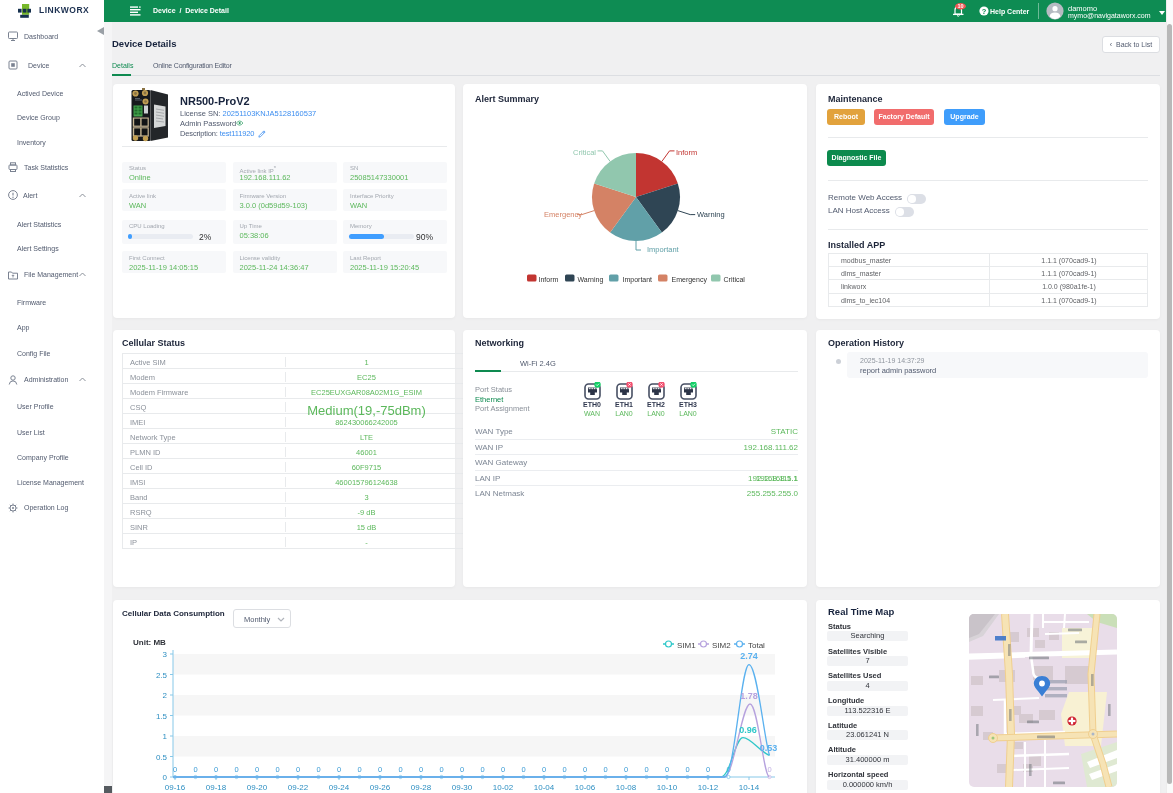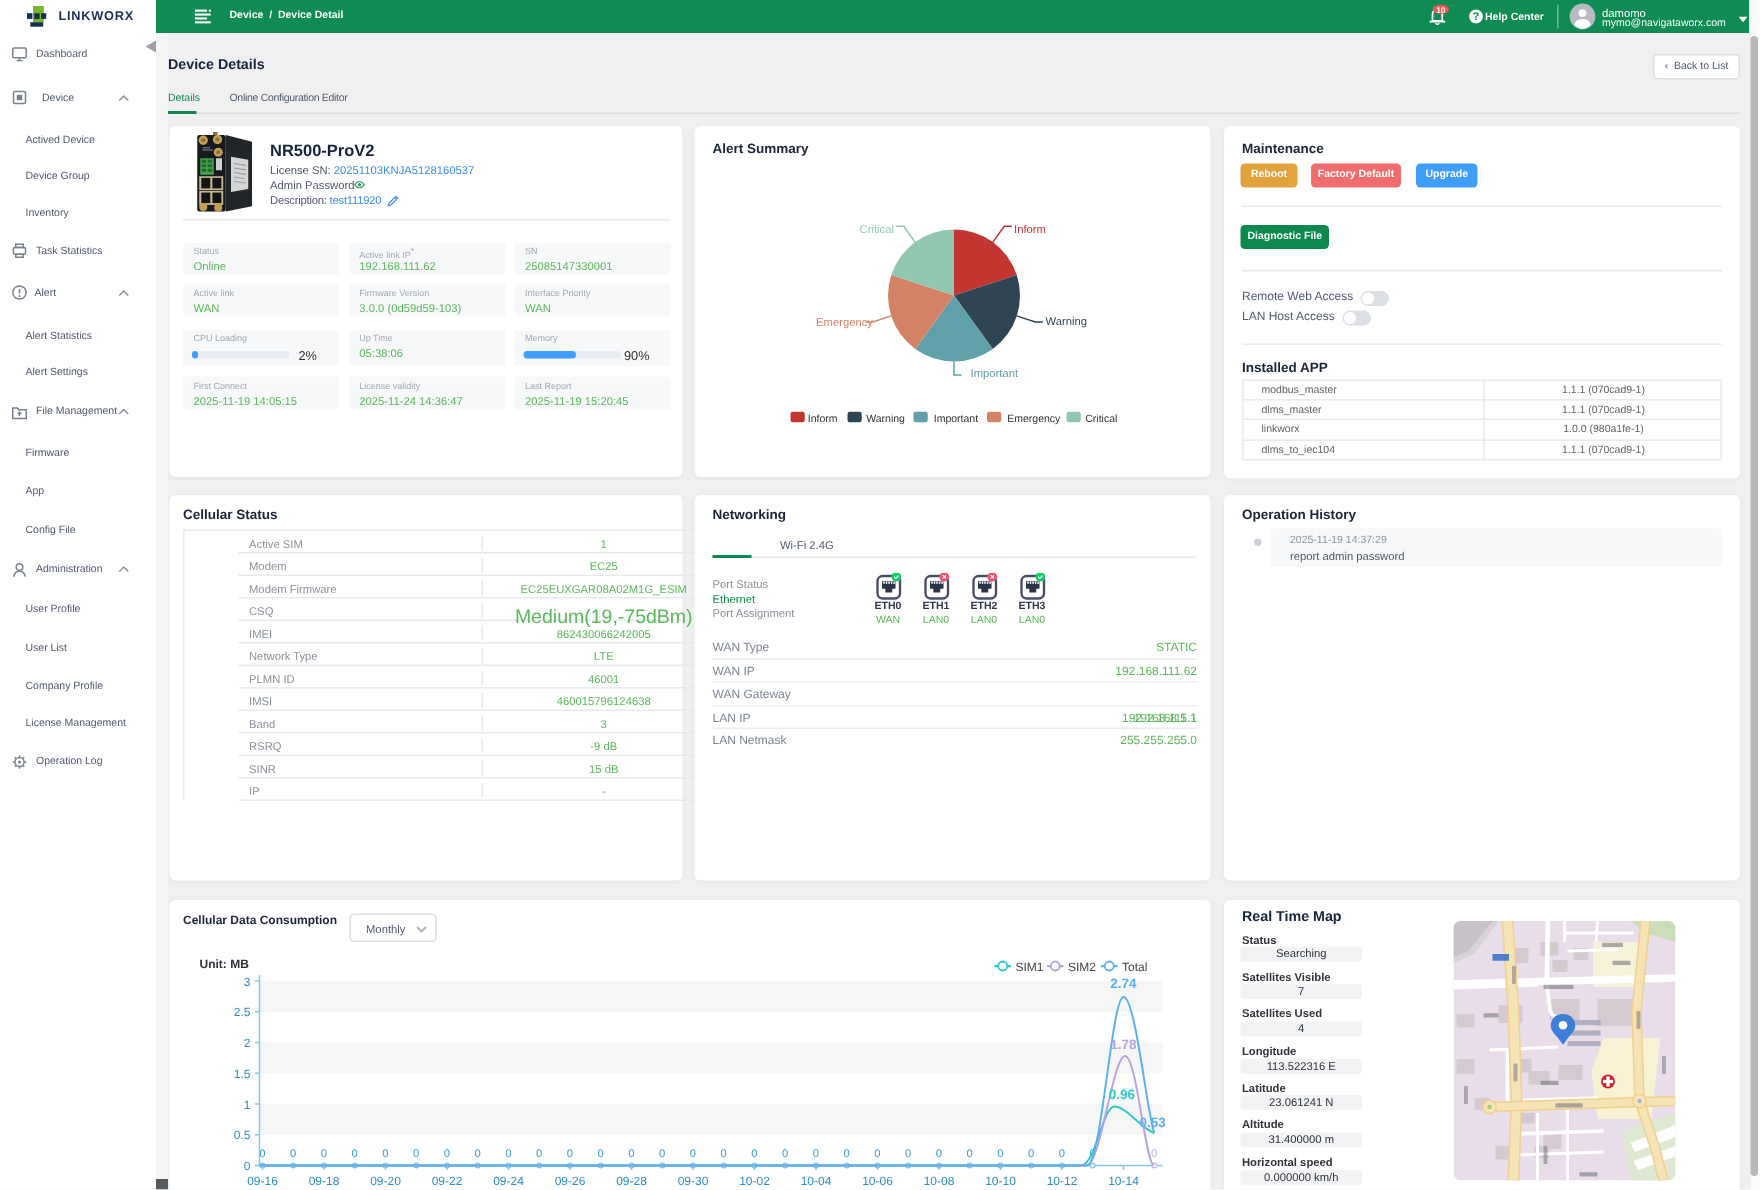--- a/index.html
+++ b/index.html
@@ -307,21 +307,21 @@
         <div style="position:absolute; left:160px; top:3px; width:160px; text-align:center;">1.0.0 (980a1fe-1)</div>
       </div>
       <div style="position:relative; height:13.2px; border-bottom:1px solid #e8eaec; font-size:7px; color:#606266;">
         <div style="position:absolute; left:12px; top:3px;">dlms_to_iec104</div>
         <div style="position:absolute; left:160px; top:0; width:1px; height:100%; background:#e8eaec;"></div>
         <div style="position:absolute; left:160px; top:3px; width:160px; text-align:center;">1.1.1 (070cad9-1)</div>
       </div>
     </div>
 <div class="card" style="left:113px; top:330px; width:342px; height:257px;"></div>
 <div class="ctitle" style="left:122px; top:338px;">Cellular Status</div>
-<div class="abs" style="left:122px; top:353px; width:373px; border:1px solid #e8eaec; border-bottom:none;padding-left:36px;">
+<div class="abs" style="left:122px; top:353px; width:373px; border:1px solid #e8eaec; border-bottom:none;">
       <div style="position:relative; height:15px; border-bottom:1px solid #e8eaec;">
         <div style="position:absolute; left:7px; top:3.8px; font-size:7.5px; color:#8b919a;">Active SIM</div>
         <div style="position:absolute; left:162px; top:2.5px; width:1px; height:10px; background:#e8eaec;"></div>
         <div style="position:absolute; left:162px; top:3.8px; width:163px; text-align:center; font-size:7.5px; color:#5cb85c;">1</div>
       </div>
       <div style="position:relative; height:15px; border-bottom:1px solid #e8eaec;">
         <div style="position:absolute; left:7px; top:3.8px; font-size:7.5px; color:#8b919a;">Modem</div>
         <div style="position:absolute; left:162px; top:2.5px; width:1px; height:10px; background:#e8eaec;"></div>
         <div style="position:absolute; left:162px; top:3.8px; width:163px; text-align:center; font-size:7.5px; color:#5cb85c;">EC25</div>
       </div>
@@ -342,20 +342,25 @@
       </div>
       <div style="position:relative; height:15px; border-bottom:1px solid #e8eaec;">
         <div style="position:absolute; left:7px; top:3.8px; font-size:7.5px; color:#8b919a;">Network Type</div>
         <div style="position:absolute; left:162px; top:2.5px; width:1px; height:10px; background:#e8eaec;"></div>
         <div style="position:absolute; left:162px; top:3.8px; width:163px; text-align:center; font-size:7.5px; color:#5cb85c;">LTE</div>
       </div>
       <div style="position:relative; height:15px; border-bottom:1px solid #e8eaec;">
         <div style="position:absolute; left:7px; top:3.8px; font-size:7.5px; color:#8b919a;">PLMN ID</div>
         <div style="position:absolute; left:162px; top:2.5px; width:1px; height:10px; background:#e8eaec;"></div>
         <div style="position:absolute; left:162px; top:3.8px; width:163px; text-align:center; font-size:7.5px; color:#5cb85c;">46001</div>
+      </div>
+      <div style="position:relative; height:15px; border-bottom:1px solid #e8eaec;">
+        <div style="position:absolute; left:7px; top:3.8px; font-size:7.5px; color:#8b919a;">Cell ID</div>
+        <div style="position:absolute; left:162px; top:2.5px; width:1px; height:10px; background:#e8eaec;"></div>
+        <div style="position:absolute; left:162px; top:3.8px; width:163px; text-align:center; font-size:7.5px; color:#5cb85c;">60F9715</div>
       </div>
       <div style="position:relative; height:15px; border-bottom:1px solid #e8eaec;">
         <div style="position:absolute; left:7px; top:3.8px; font-size:7.5px; color:#8b919a;">IMSI</div>
         <div style="position:absolute; left:162px; top:2.5px; width:1px; height:10px; background:#e8eaec;"></div>
         <div style="position:absolute; left:162px; top:3.8px; width:163px; text-align:center; font-size:7.5px; color:#5cb85c;">460015796124638</div>
       </div>
       <div style="position:relative; height:15px; border-bottom:1px solid #e8eaec;">
         <div style="position:absolute; left:7px; top:3.8px; font-size:7.5px; color:#8b919a;">Band</div>
         <div style="position:absolute; left:162px; top:2.5px; width:1px; height:10px; background:#e8eaec;"></div>
         <div style="position:absolute; left:162px; top:3.8px; width:163px; text-align:center; font-size:7.5px; color:#5cb85c;">3</div>

